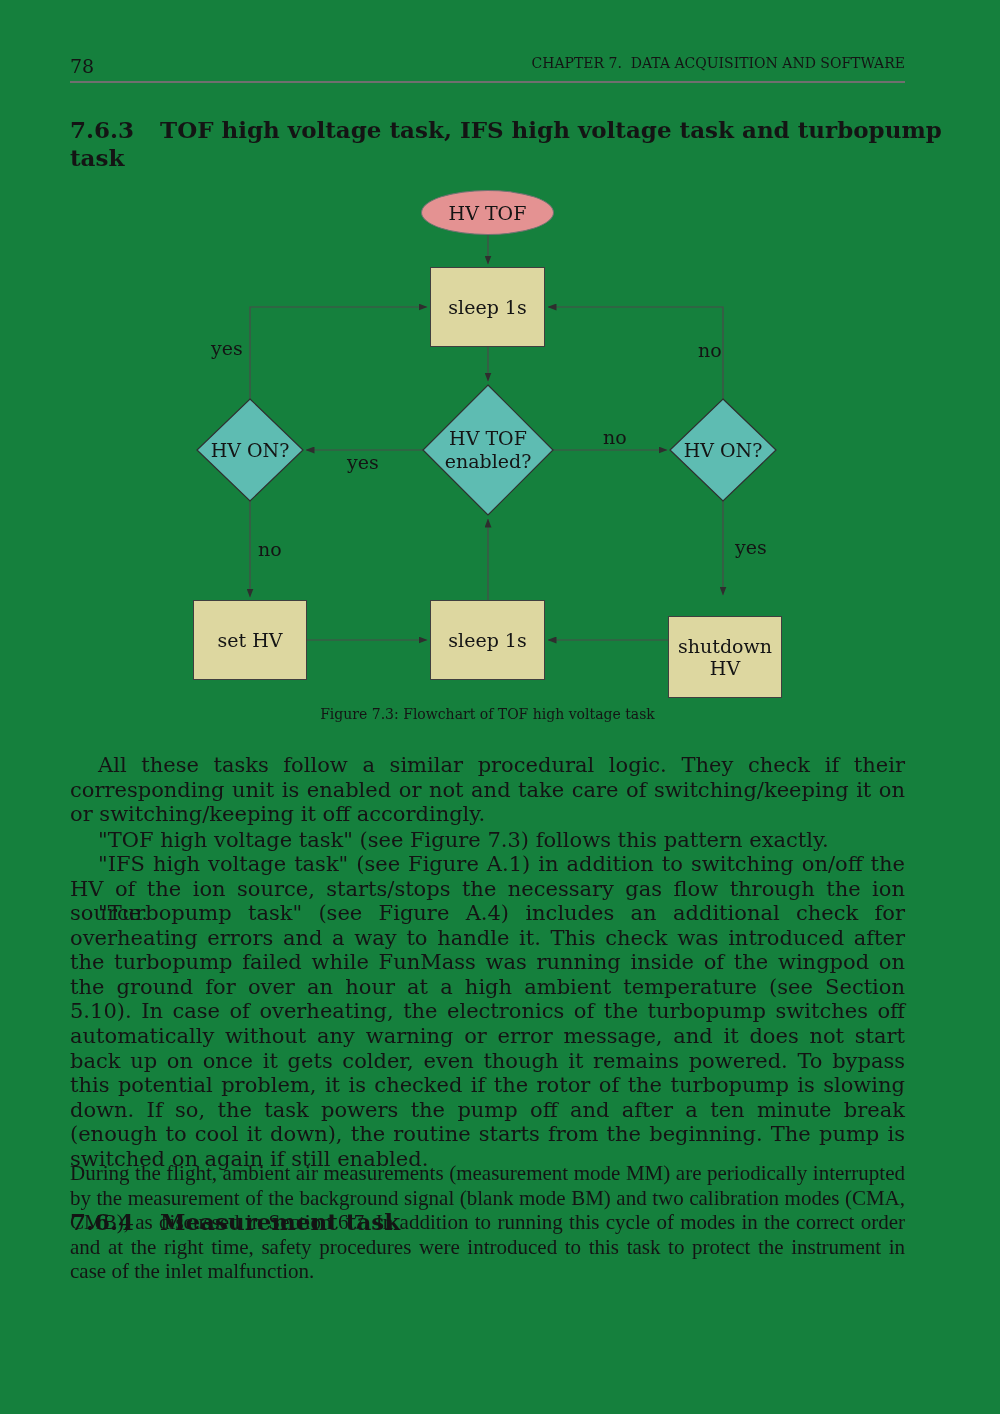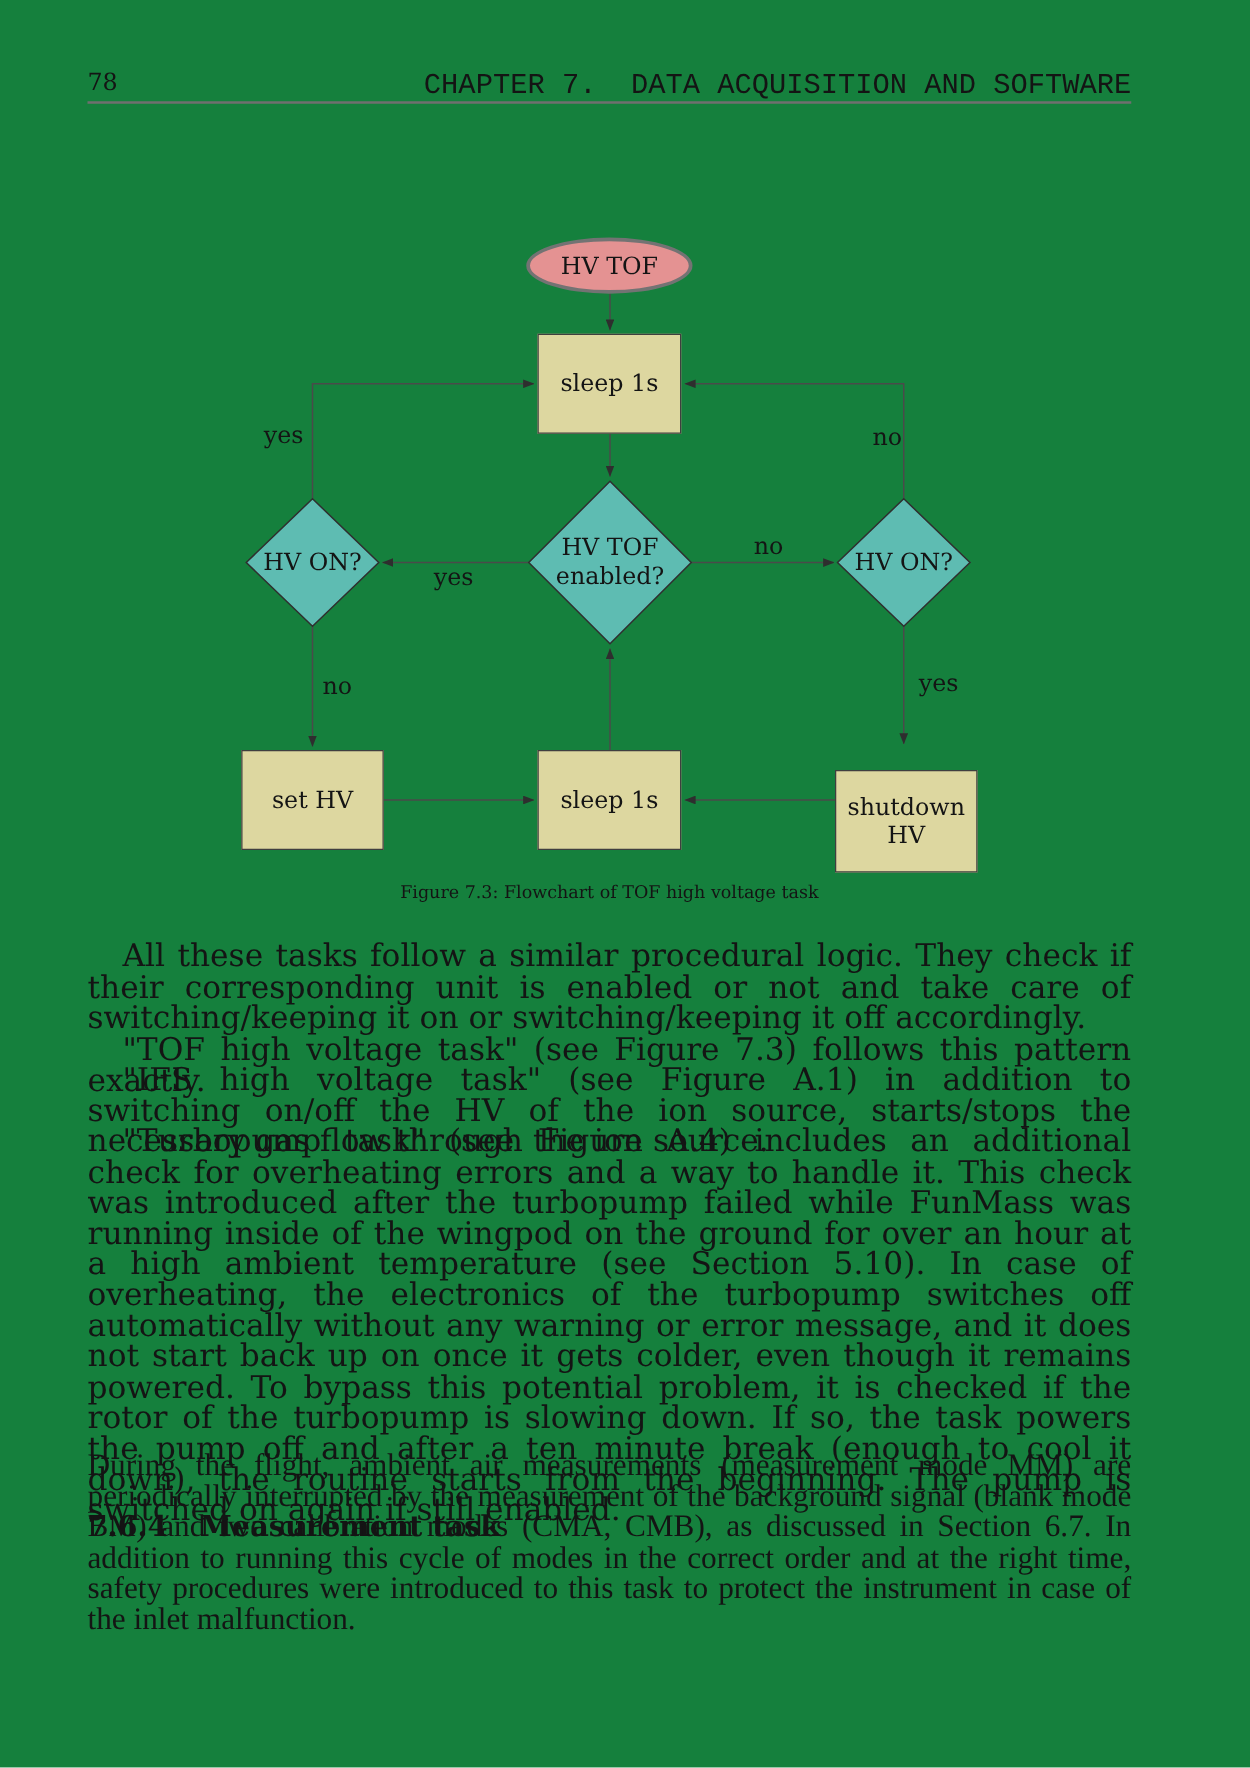--- a/index.html
+++ b/index.html
@@ -3,60 +3,61 @@
 <meta charset="utf-8">
 <style>
   html,body { margin:0; padding:0; background:#ffffff; }
   .page {
     position:relative; width:1000px; height:1414px; background:#15803d;
     font-family:"DejaVu Serif","Liberation Serif",serif; color:#141414;
     overflow:hidden;
   }
   
   .hdr-num   { position:absolute; left:70px;  top:55px; font-size:19px; }
-  .hdr-title { position:absolute; right:95px; top:55px; font-size:23px;font-family:Liberation Mono, monospace; }
+  .hdr-title { position:absolute; right:95px; top:55px; font-size:14px; }
   .hdr-rule  { position:absolute; left:70px;  top:81px; width:835px; height:2px; background:#6f6f6f; }
   
   .sec { position:absolute; left:70px; margin:0; font-size:23px; font-weight:bold; line-height:28px; }
   .sec-763 { top:116px; }
   .sec-764 { top:1160px;margin-top:48px; }
   .sec-num { display:inline-block; margin-right:26px; }
   
   .fc { position:absolute; left:0; top:0; width:1000px; height:720px; }
   .fc-svg { position:absolute; left:0; top:0; z-index:1; }
   .edge { fill:none; stroke-width:1.2; }
   .node { position:absolute; z-index:2; display:flex; align-items:center; justify-content:center;
           text-align:center; font-size:19px; line-height:22px; box-sizing:border-box; }
-  .ellipse { border:3px solid #737373; border-radius:50%; background:#e49292; }
+  .ellipse { border:1px solid #737373; border-radius:50%; background:#e49292; }
   .rect    { border:1.5px solid #3f3f3f; background:#ddd7a0; }
   .d-svg   { position:absolute; z-index:2; }
   .d-label { position:absolute; z-index:3; display:flex; align-items:center; justify-content:center;
              text-align:center; font-size:19px; line-height:23px; }
   .pad-wrap { padding:0 10px; }
   .edge-label { position:absolute; z-index:3; font-size:19px; line-height:20px; }
   
   .caption { position:absolute; left:70px; top:706px; width:835px; text-align:center; font-size:14px; }
-  .body { position:absolute; left:70px; width:835px; margin:0; font-size:25px;
+  .body { position:absolute; left:70px; width:835px; margin:0; font-size:21px;
           line-height:24.6px; text-align:justify; }
   .indent { text-indent:28px; }
   .p1 { top:753px; }
   .p2 { top:828px; }
   .p3 { top:852px; }
   .p4 { top:901px; }
   .p5 { top:1161px;font-family:Liberation Serif, serif; }
 </style>
 </head>
 <body>
 
 <div class="page">
 
   <div class="hdr-num">78</div>
   <div class="hdr-title">CHAPTER 7.&nbsp; DATA ACQUISITION AND SOFTWARE</div>
   <div class="hdr-rule"></div>
 
+  <h2 class="sec sec-763"><span class="sec-num">7.6.3</span><span>TOF high voltage task, IFS high voltage task and turbopump task</span></h2>
 
   <div class="fc">
 
     <svg class="fc-svg" width="1000" height="720" viewBox="0 0 1000 720">
       <defs>
         <marker id="arrow" viewBox="0 0 9 7" refX="8.5" refY="3.5" markerWidth="9" markerHeight="7" markerUnits="userSpaceOnUse" orient="auto">
           <path d="M0,0 L9,3.5 L0,7 z" fill="#2e2e2e"></path>
         </marker>
       </defs>
       <g class="edge-group" stroke="#4a4a4a" style="stroke: rgb(74, 74, 74);">

